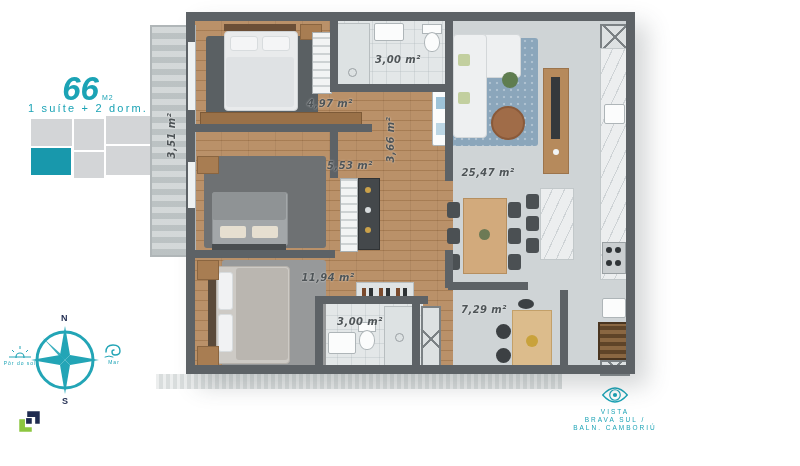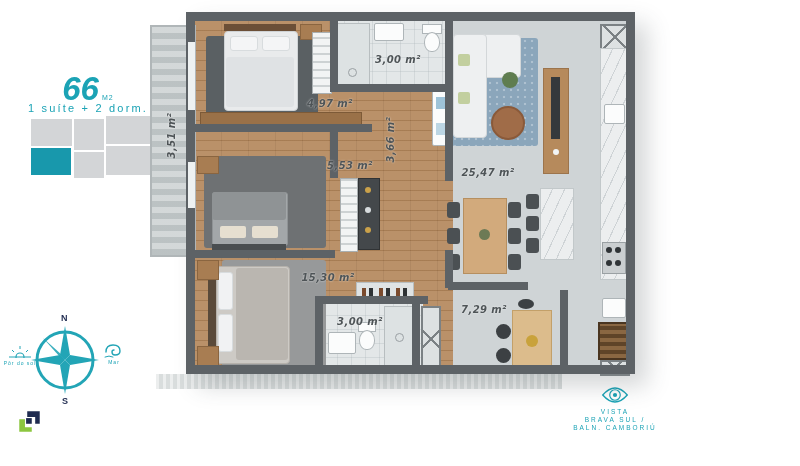--- a/index.html
+++ b/index.html
@@ -256,17 +256,17 @@
     <div class="wall" style="left:410px;top:280px;width:8px;height:82px;"></div>
     <div class="winslit" style="left:38px;top:32px;width:7px;height:68px;"></div>
     <div class="winslit" style="left:38px;top:152px;width:7px;height:46px;"></div>
 
     <div class="plabel vert" style="left:-3px;top:120px;width:48px;">3,51 m²</div>
     <div class="plabel" style="left:218px;top:44px;width:60px;">3,00 m²</div>
     <div class="plabel" style="left:148px;top:88px;width:64px;">4,97 m²</div>
     <div class="plabel vert" style="left:214px;top:124px;width:52px;">3,66 m²</div>
     <div class="plabel" style="left:168px;top:150px;width:64px;">5,53 m²</div>
     <div class="plabel" style="left:303px;top:157px;width:70px;font-style:italic;">25,47 m²</div>
-    <div class="plabel" style="left:146px;top:262px;width:64px;">15,30 m²</div>
+    <div class="plabel" style="left:146px;top:262px;width:64px;">11,94 m²</div>
     <div class="plabel" style="left:178px;top:306px;width:64px;">3,00 m²</div>
     <div class="plabel" style="left:304px;top:294px;width:60px;">7,29 m²</div>
   </div>
 </div>
 
 </body></html>

